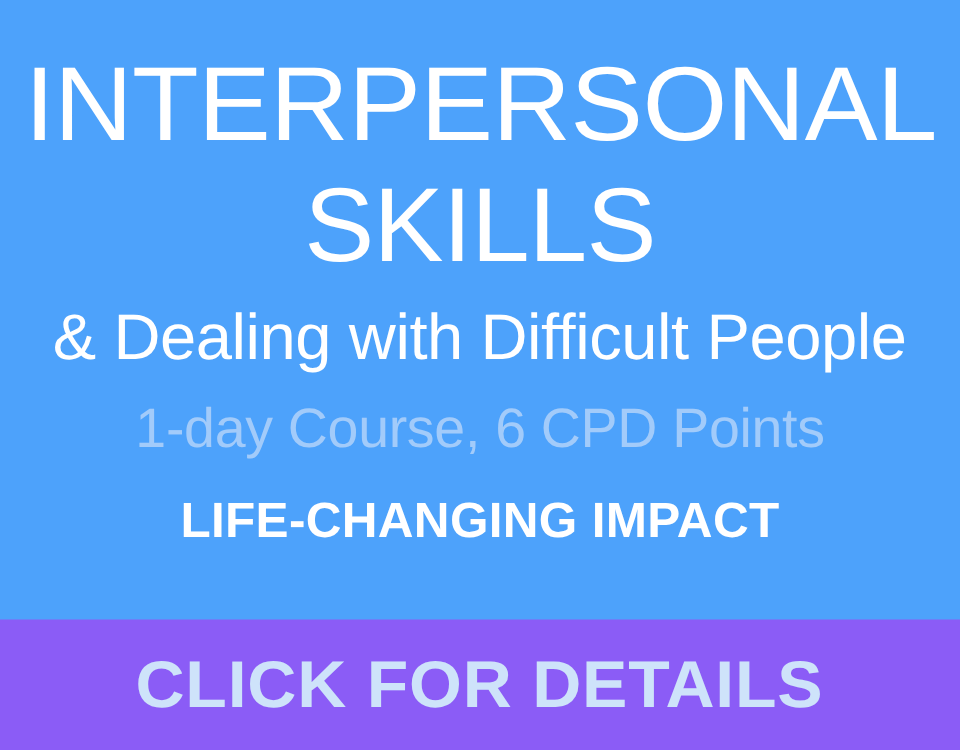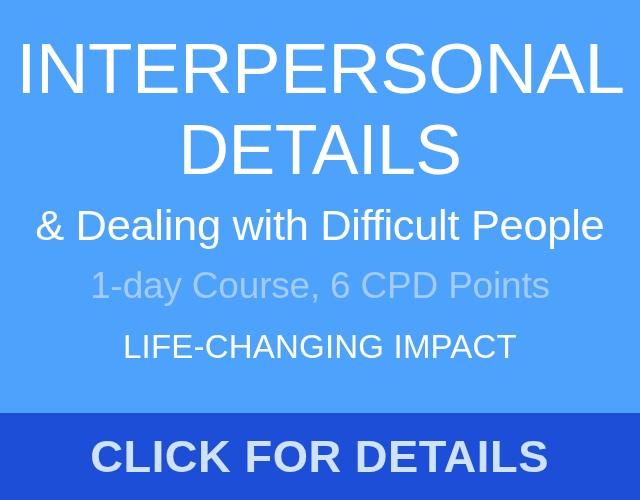--- a/index.html
+++ b/index.html
@@ -71,36 +71,36 @@
     line-height: 1;
     white-space: nowrap;
     letter-spacing: -0.2px;
   }
 
   #detail-line-1 { margin-top: 20px; }
   #detail-line-2 { margin-top: 21px; }
 
   #impact-line {
     color: #ffffff;
-    font-weight: 400;
+    font-weight: 700;
     font-size: 33px;
     line-height: 1;
     white-space: nowrap;
     margin-top: 26px;
     letter-spacing: 0.2px;
   }
 
   
   #cta-bar {
     position: absolute;
     left: 0;
     top: 413px;
     width: 640px;
     height: 87px;
-    background: #1d4ed8;
+    background: #8b5cf6;
     display: flex;
     align-items: center;
     justify-content: center;
     cursor: pointer;
   }
 
   #cta-label {
     color: #cee3fa;
     font-weight: 700;
     font-size: 44px;
@@ -112,21 +112,21 @@
 </style>
 </head>
 <body>
 
 <div id="ad-banner">
 
   <div id="message-block">
 
     <div class="headline" id="headline-line-1">INTERPERSONAL</div>
 
-    <div class="headline" id="headline-line-2">DETAILS</div>
+    <div class="headline" id="headline-line-2">SKILLS</div>
 
     <div id="subheadline">&amp; Dealing with Difficult People</div>
 
     <div class="detail-line" id="detail-line-1">1-day Course, 6 CPD Points</div>
 
 
     <div id="impact-line">LIFE-CHANGING IMPACT</div>
 
   </div>
 

